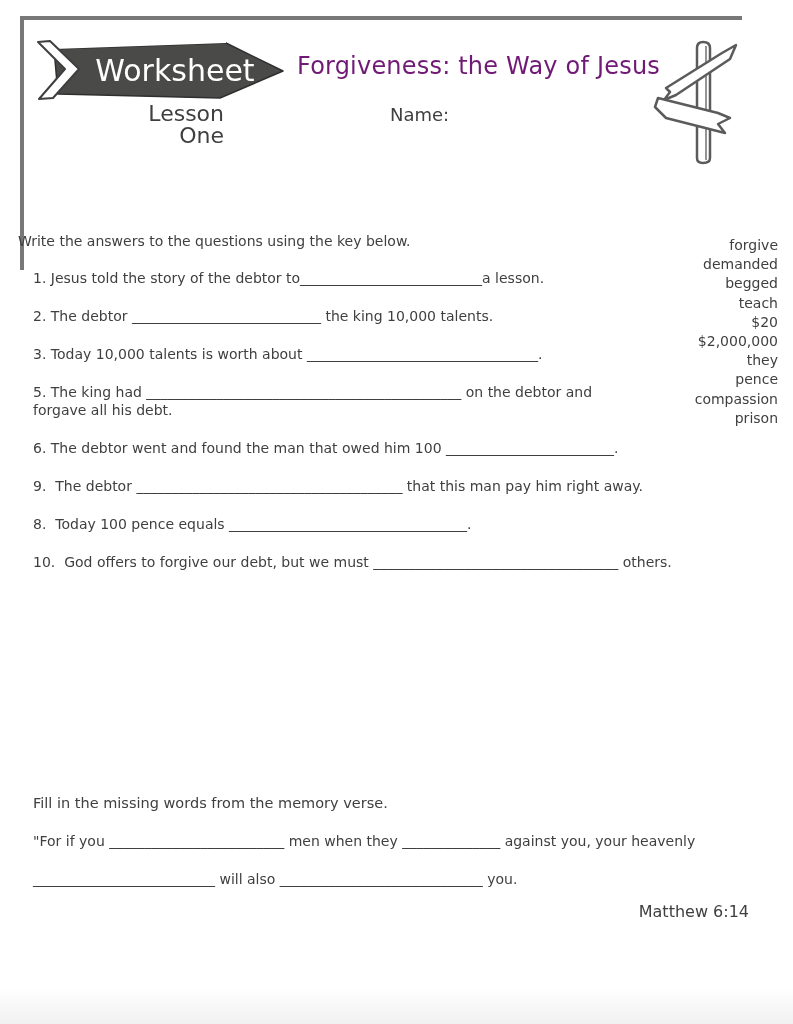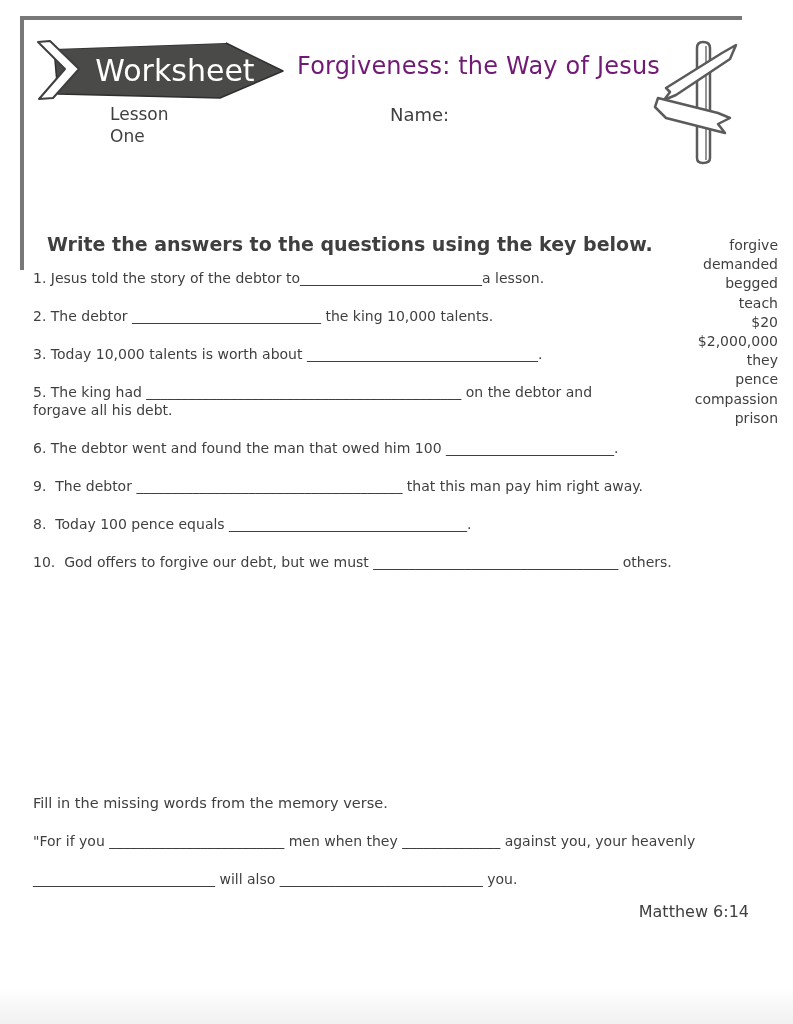--- a/index.html
+++ b/index.html
@@ -9,29 +9,29 @@
   }
   
   .border-top{position:absolute;left:20px;top:16px;width:722px;height:4px;background:#787878;}
   .border-left{position:absolute;left:20px;top:16px;width:4px;height:254px;background:#787878;}
   
   .scan-edge-right{position:absolute;right:1px;top:0;width:3px;height:100%;background:#c7c7c7;}
   .scan-shadow-bottom{position:absolute;left:0;bottom:0;width:100%;height:36px;
     background:linear-gradient(to bottom,rgba(120,120,120,0) 0%,rgba(120,120,120,0.10) 100%);}
   
   .banner{position:absolute;left:34px;top:36px;width:256px;height:68px;}
-  .lesson{position:absolute;left:110px;top:103px;width:108px;text-align:left;
-    font-size:17px;line-height:22px;}
+  .lesson{position:absolute;left:116px;top:103px;width:108px;text-align:right;
+    font-size:22px;line-height:22px;}
   .lesson span{display:block;}
   .title{position:absolute;left:297px;top:52px;font-size:24px;letter-spacing:0.2px;
     white-space:nowrap;color:#701a75;}
   .name-label{position:absolute;left:390px;top:104px;font-size:18px;}
   .signpost{position:absolute;left:652px;top:36px;width:100px;height:135px;}
   
-  .quiz-instructions{position:absolute;left:47px;top:233px;font-size:19px;font-weight:bold;}
+  .quiz-instructions{position:absolute;left:18px;top:233px;font-size:14px;}
   .questions{position:absolute;left:33px;top:269px;width:724px;font-size:14px;}
   .questions p{margin:0 0 20px 0;line-height:18px;white-space:pre-wrap;}
   .q-line2{display:block;}
   .key-words{position:absolute;right:22px;top:236px;text-align:right;
     font-size:14px;line-height:19.2px;}
   .key-words div{white-space:nowrap;}
   
   .mv-instructions{position:absolute;left:33px;top:795px;font-size:14.5px;}
   .mv-line1{position:absolute;left:33px;top:833px;width:724px;font-size:14px;white-space:pre-wrap;}
   .mv-line2{position:absolute;left:33px;top:871px;width:724px;font-size:14px;white-space:pre-wrap;}

